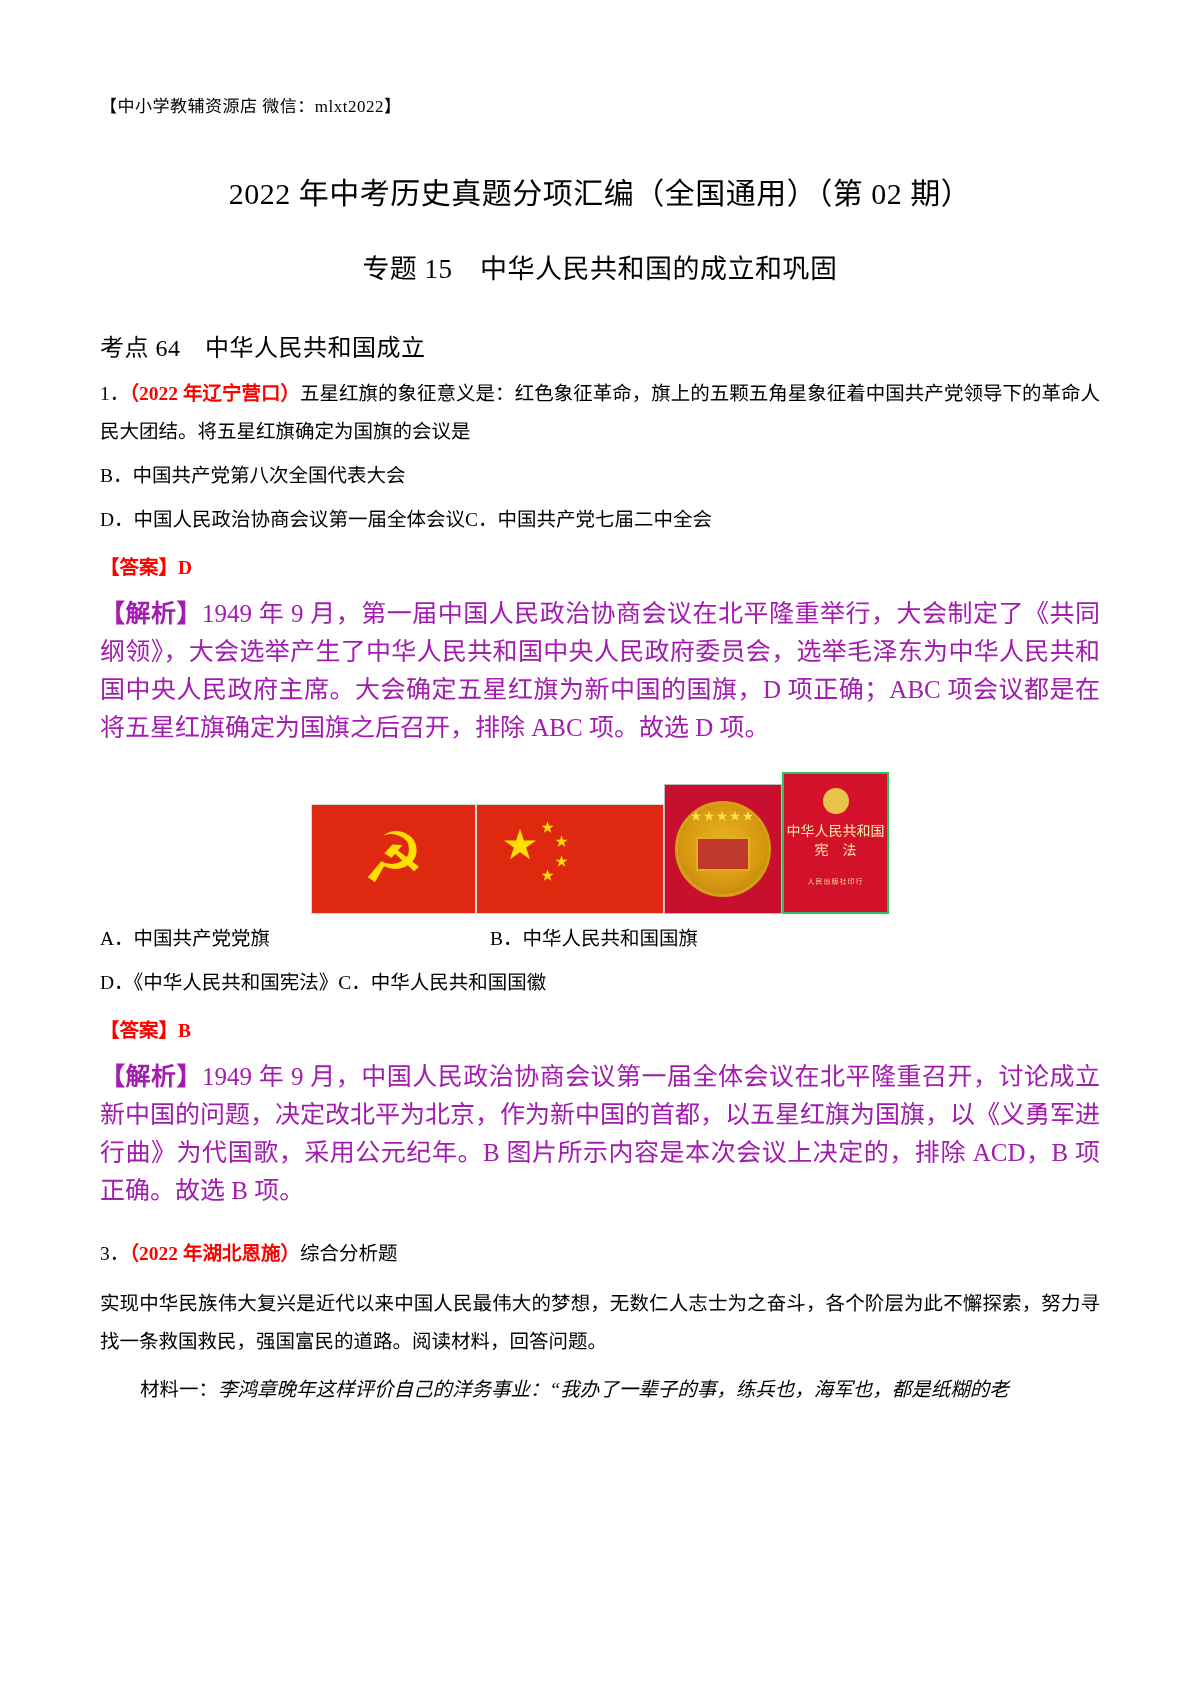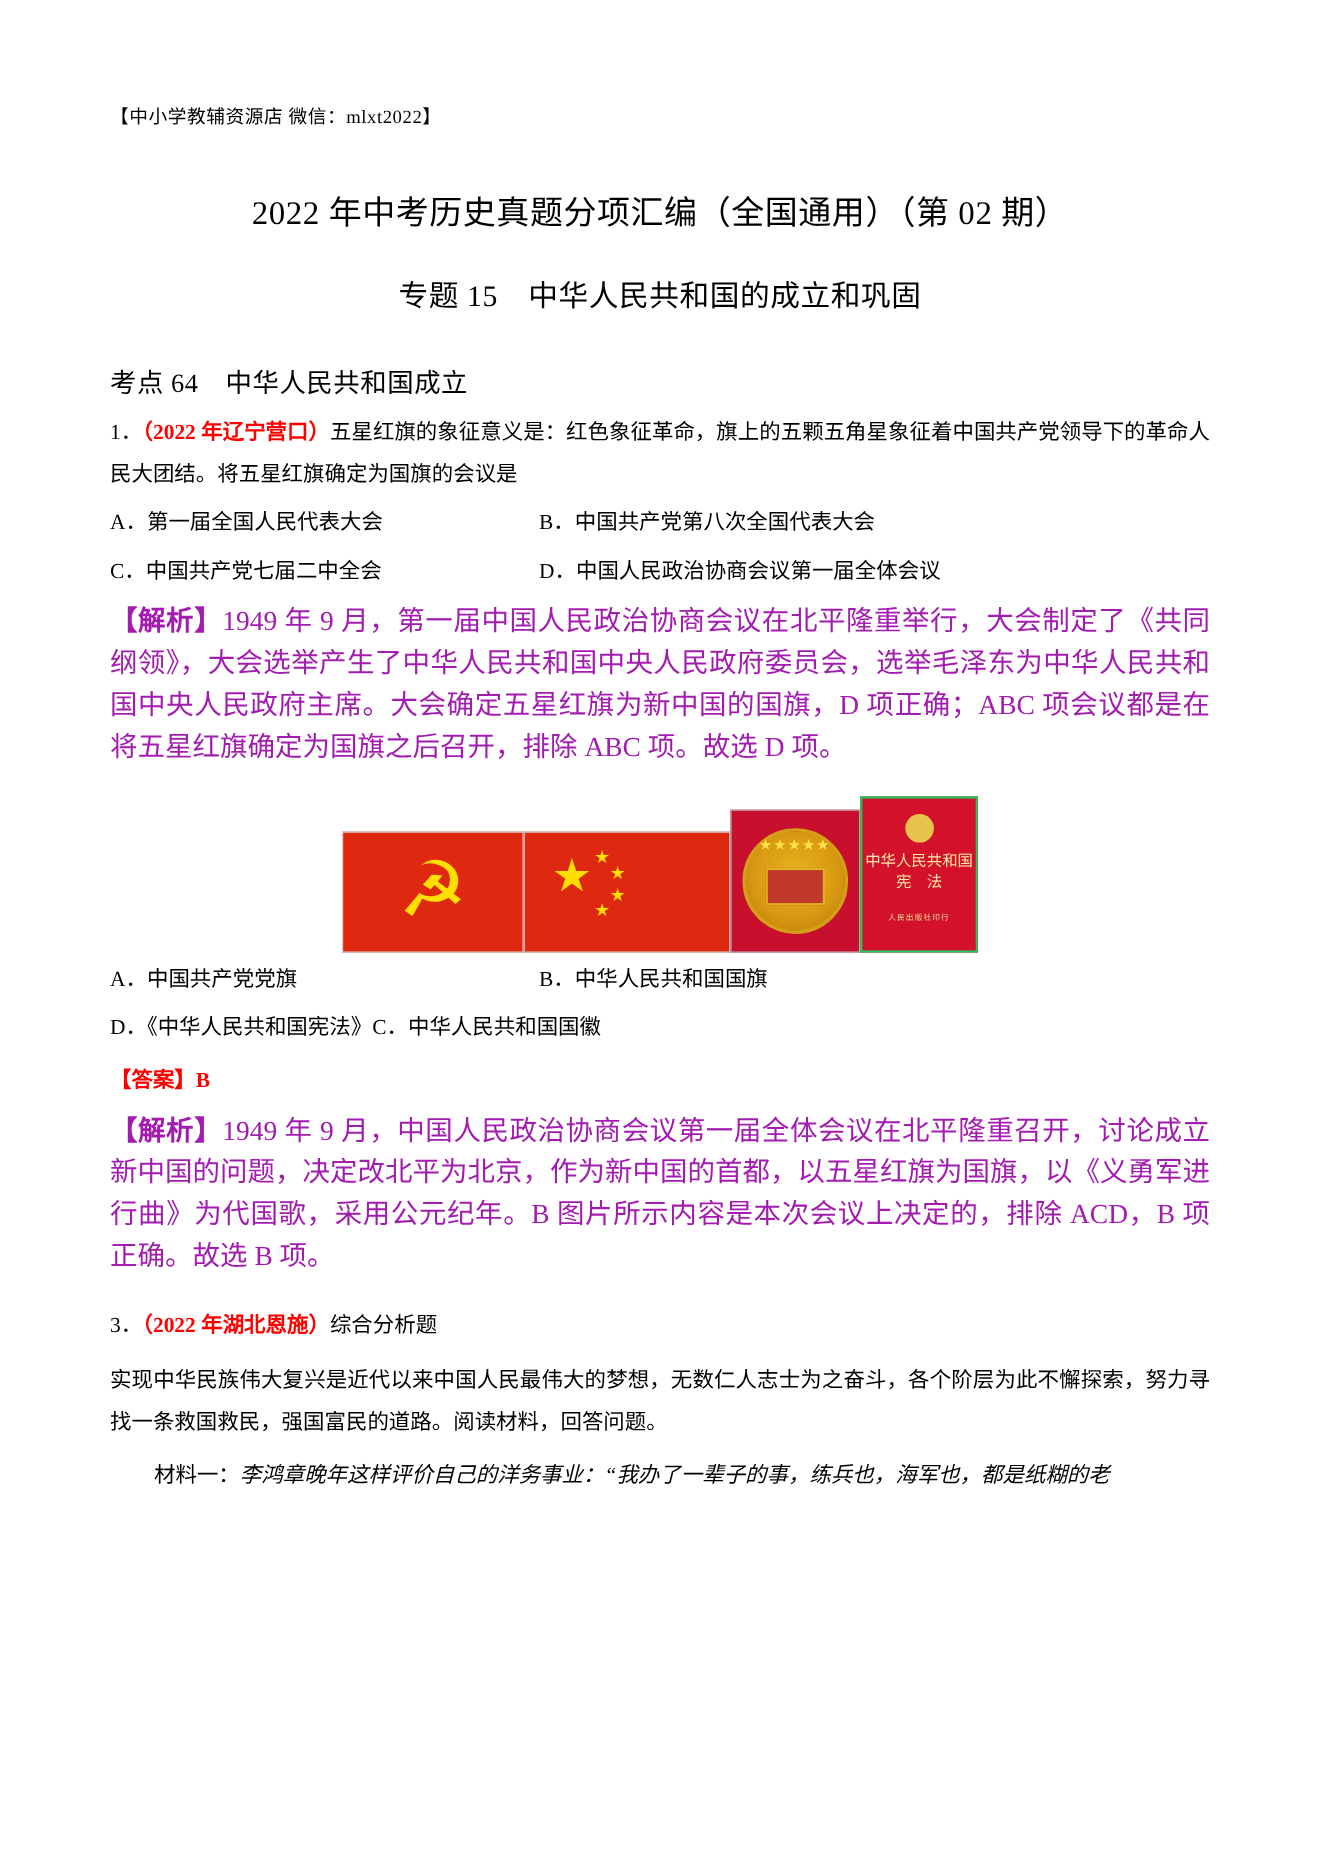--- a/index.html
+++ b/index.html
@@ -255,28 +255,28 @@
 
     <div class="watermark">【中小学教辅资源店 微信：mlxt2022】</div>
 
     <h1 class="doc-title">2022 年中考历史真题分项汇编（全国通用）（第 02 期）</h1>
     <h2 class="doc-subtitle">专题 15　中华人民共和国的成立和巩固</h2>
     <h3 class="section-heading">考点 64　中华人民共和国成立</h3>
 
     <p class="para"><span class="q-num">1．</span><span class="red bold">（2022 年辽宁营口）</span><span>五星红旗的象征意义是：红色象征革命，旗上的五颗五角星象征着中国共产党领导下的革命人民大团结。将五星红旗确定为国旗的会议是</span></p>
 
     <div class="options-row">
-      <div class="opt first">A．第一届全国人民代表大会</div>
       <div class="opt">B．中国共产党第八次全国代表大会</div>
     </div>
     <div class="options-row">
+      <div class="opt">D．中国人民政治协商会议第一届全体会议</div>
       <div class="opt first">C．中国共产党七届二中全会</div>
-      <div class="opt">D．中国人民政治协商会议第一届全体会议</div>
-    </div>
-
+    </div>
+
+    <div class="answer-line"><span>【答案】</span><span>D</span></div>
 
     <p class="analysis"><span class="lead">【解析】</span><span>1949 年 9 月，第一届中国人民政治协商会议在北平隆重举行，大会制定了《共同纲领》，大会选举产生了中华人民共和国中央人民政府委员会，选举毛泽东为中华人民共和国中央人民政府主席。大会确定五星红旗为新中国的国旗，D 项正确；ABC 项会议都是在将五星红旗确定为国旗之后召开，排除 ABC 项。故选 D 项。</span></p>
 
 
     <div class="img-strip">
       <div class="img-box flag-party">
         <div class="hammer-sickle">☭</div>
       </div>
       <div class="img-box flag-prc">
         <div class="star-big">★</div>

